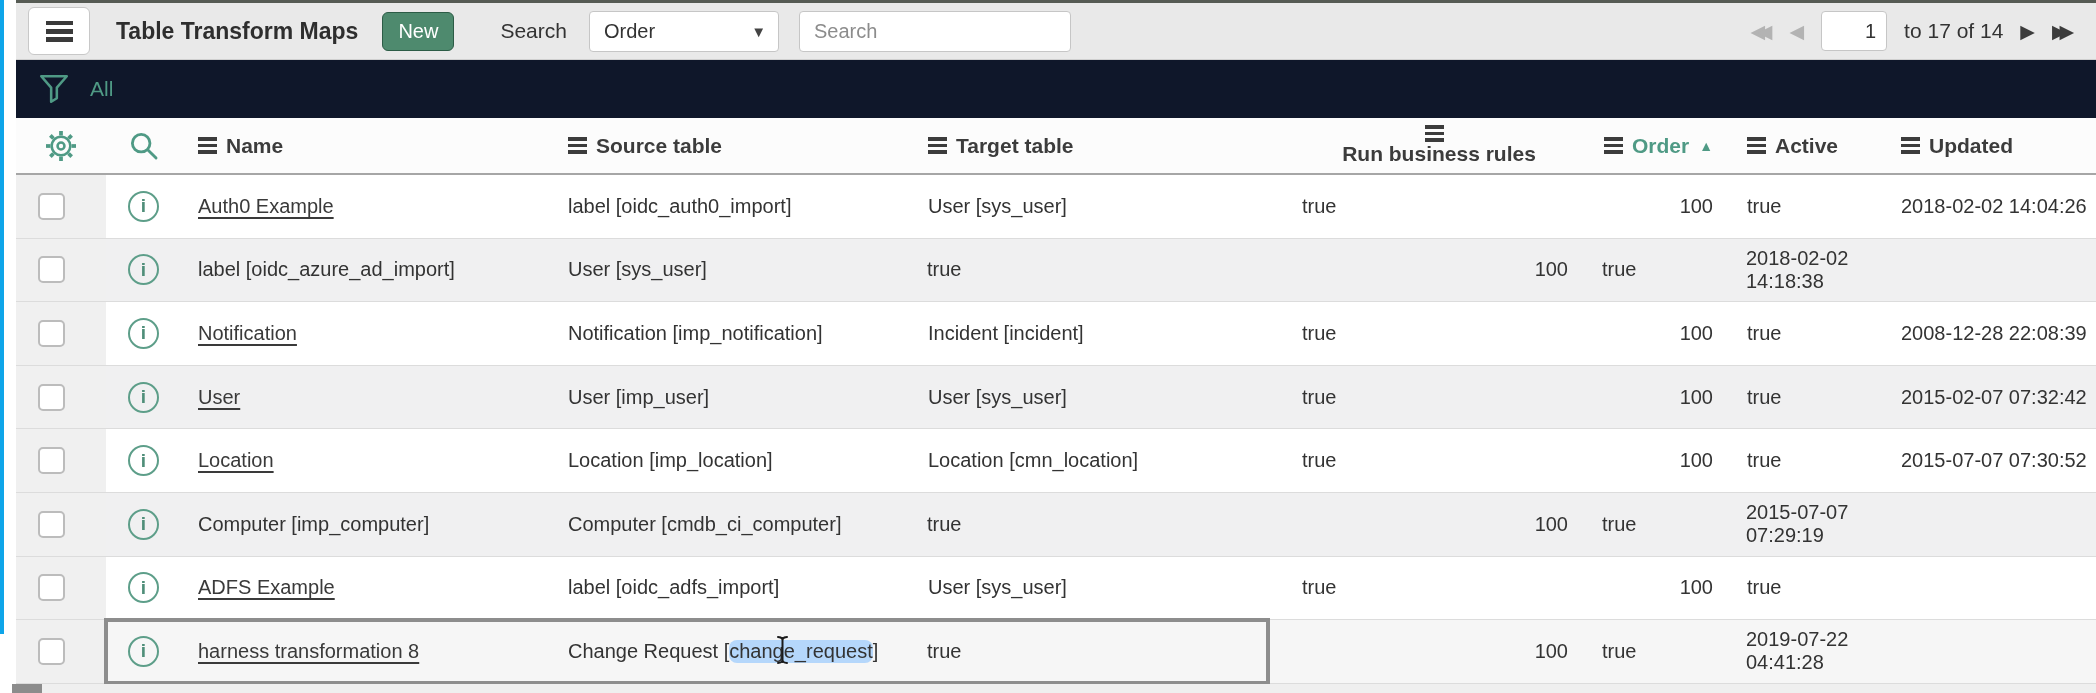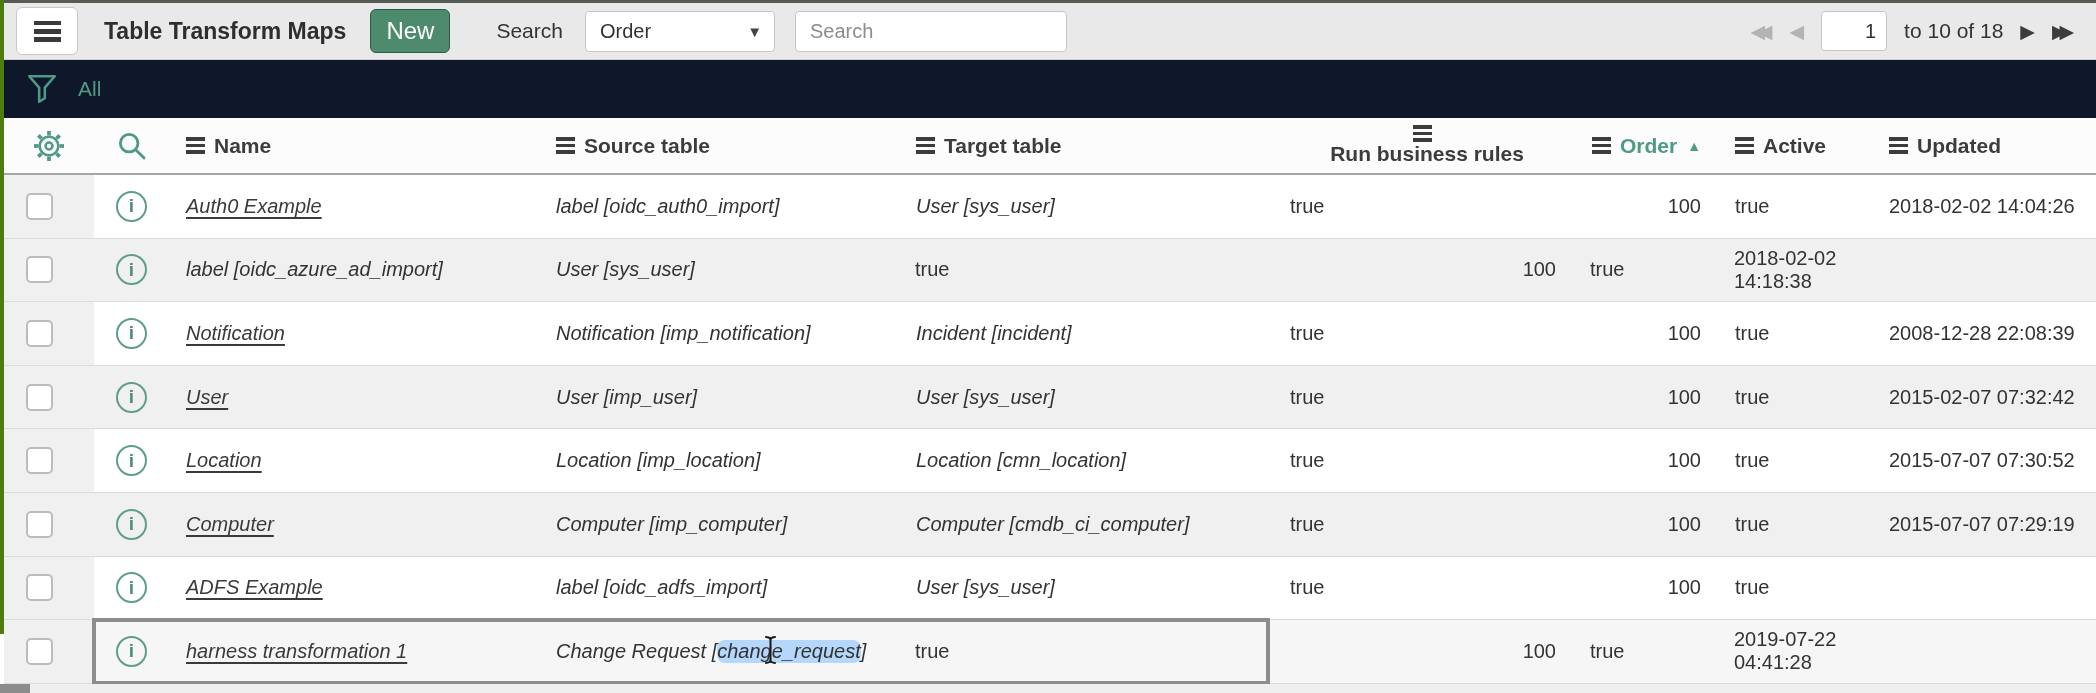--- a/index.html
+++ b/index.html
@@ -1,29 +1,29 @@
 <!DOCTYPE html>
 <html><head>
 <meta charset="utf-8">
 <style>
   * { box-sizing: border-box; margin: 0; padding: 0; }
   html,body { width: 2096px; height: 693px; overflow: hidden;
     font-family: "Liberation Sans", sans-serif; background: #fff; color: #333; }
-  .root { position: relative; width: 2096px; height: 634px; border-left: 4px solid #4d7c0f; }
+  .root { position: relative; width: 2096px; height: 634px; border-left: 4px solid #0ea5e9; padding-left: 12px; }
 
   
   .topbar { height: 60px; background: #e9e9e9; border-top: 3px solid #565b54;
     border-bottom: 1px solid #cfcfcf; display: flex; align-items: center; }
   .menu-btn { margin-left: 12px; width: 62px; height: 48px; background: #fff;
     border: 1px solid #c8c8c8; border-radius: 6px; display: flex; align-items: center; justify-content: center; cursor: pointer; }
   .hbars { width: 27px; height: 21px;
     background: repeating-linear-gradient(to bottom, #3a3a3a 0 4.5px, transparent 4.5px 8.2px); }
   .title { margin-left: 26px; font-size: 23px; font-weight: bold; color: #2e2e2e; }
   .new-btn { margin-left: 24px; background: #4e8a6e; border: 1px solid #2c5c46; color: #fff;
-    font-size: 24px; padding: 7px 15px; border-radius: 6px; cursor: pointer; }
+    font-size: 20px; padding: 7px 15px; border-radius: 6px; cursor: pointer; }
   .search-label { margin-left: 46px; font-size: 21px; color: #333; }
   .search-select { margin-left: 22px; width: 190px; height: 41px; background: #fff;
     border: 1px solid #c6c6c6; border-radius: 4px; display: flex; align-items: center;
     padding: 0 12px 0 14px; font-size: 20px; cursor: pointer; }
   .search-select .caret { margin-left: auto; font-size: 15px; color: #444; }
   .search-input { margin-left: 20px; width: 272px; height: 41px; background: #fff;
     border: 1px solid #c6c6c6; border-radius: 4px; font-size: 20px; padding: 0 14px;
     font-family: "Liberation Sans", sans-serif; color: #333; }
   .search-input::placeholder { color: #8c8c8c; }
   .pager { margin-left: auto; margin-right: 22px; display: flex; align-items: center; gap: 17px; }
@@ -68,21 +68,21 @@
   .row.selected::after { content: ""; position: absolute; left: 88px; right: 826px;
     top: -2px; bottom: -2px; border: 4px solid #8d8d8d; pointer-events: none; }
   .cell { display: flex; align-items: center; height: 100%; }
   .cell.check { background: #f0f0f0; padding-left: 22px; }
   .checkbox { width: 27px; height: 27px; background: #fff; border: 2px solid #bcbcbc;
     border-radius: 5px; cursor: pointer; }
   .cell.infoc { justify-content: center; }
   .info-icon { width: 31px; height: 31px; border: 2px solid #5d9e89; border-radius: 50%;
     color: #4f8e79; font-size: 19px; font-weight: bold; display: flex; align-items: center;
     justify-content: center; cursor: pointer; font-style: normal; }
-  .cell.name, .cell.src, .cell.tgt { padding-left: 17px; font-style: italic; }
+  .cell.name, .cell.src, .cell.tgt { padding-left: 17px; }
   .cell.run { padding-left: 16px; }
   .cell.order { justify-content: flex-end; padding-right: 8px; }
   .cell.active { padding-left: 26px; }
   .cell.updated { padding-left: 25px; }
   .link { color: #3a3a3a; text-decoration: underline; text-underline-offset: 4px; cursor: pointer; }
   .cell.tgt { position: relative; white-space: pre; }
   .hl { background: #b5d7fb; border-radius: 8px; }
   .ibeam { position: absolute; left: 224px; top: 14px; }
 
   
@@ -103,21 +103,21 @@
     <div class="search-label">Search</div>
     <div class="search-select">
       <span>Order</span>
       <span class="caret">▼</span>
     </div>
     <input class="search-input" placeholder="Search" style="">
     <div class="pager">
       <span class="pg-btn disabled">◀◀</span>
       <span class="pg-btn single disabled">◀</span>
       <input class="page-input" value="1" style="">
-      <span class="pg-range">to 10 of 18</span>
+      <span class="pg-range">to 17 of 14</span>
       <span class="pg-btn single enabled">▶</span>
       <span class="pg-btn enabled">▶▶</span>
     </div>
   </div>
 
   <div class="filter-row">
     <span class="funnel">
       <svg width="32" height="34" viewBox="0 0 22 24" fill="none" stroke="#4f9a85" stroke-width="1.8" stroke-linejoin="round">
         <path d="M2 3 h18 l-7 8 v7.5 l-4 2.5 v-10 z"></path>
       </svg>
@@ -262,23 +262,20 @@
     <div class="cell active">true</div>
     <div class="cell updated">2015-07-07 07:30:52</div>
   </div>
       <div class="grid row alt">
     <div class="cell check">
       <span class="checkbox"></span>
     </div>
     <div class="cell infoc">
       <span class="info-icon">i</span>
     </div>
-    <div class="cell name">
-      <span class="link">Computer</span>
-    </div>
     <div class="cell src">Computer [imp_computer]</div>
     <div class="cell tgt">Computer [cmdb_ci_computer]</div>
     <div class="cell run">true</div>
     <div class="cell order">100</div>
     <div class="cell active">true</div>
     <div class="cell updated">2015-07-07 07:29:19</div>
   </div>
       <div class="grid row">
     <div class="cell check">
       <span class="checkbox"></span>
@@ -296,21 +293,21 @@
     <div class="cell active">true</div>
   </div>
       <div class="grid row alt selected">
     <div class="cell check">
       <span class="checkbox"></span>
     </div>
     <div class="cell infoc">
       <span class="info-icon">i</span>
     </div>
     <div class="cell name">
-      <span class="link">harness transformation 1</span>
+      <span class="link">harness transformation 8</span>
     </div>
     <div class="cell tgt"><span>Change Request [</span><span class="hl">change_request</span><span>]</span>
   <svg class="ibeam" width="15" height="32" viewBox="0 0 15 32">
     <g stroke="#1a1a1a" stroke-width="2" fill="none" stroke-linecap="round">
       <path d="M3 3 q3 0 4.5 2 q1.5 -2 4.5 -2"></path>
       <line x1="7.5" y1="4" x2="7.5" y2="28"></line>
       <path d="M3 29 q3 0 4.5 -2 q1.5 2 4.5 2"></path>
     </g>
   </svg>
 </div>

